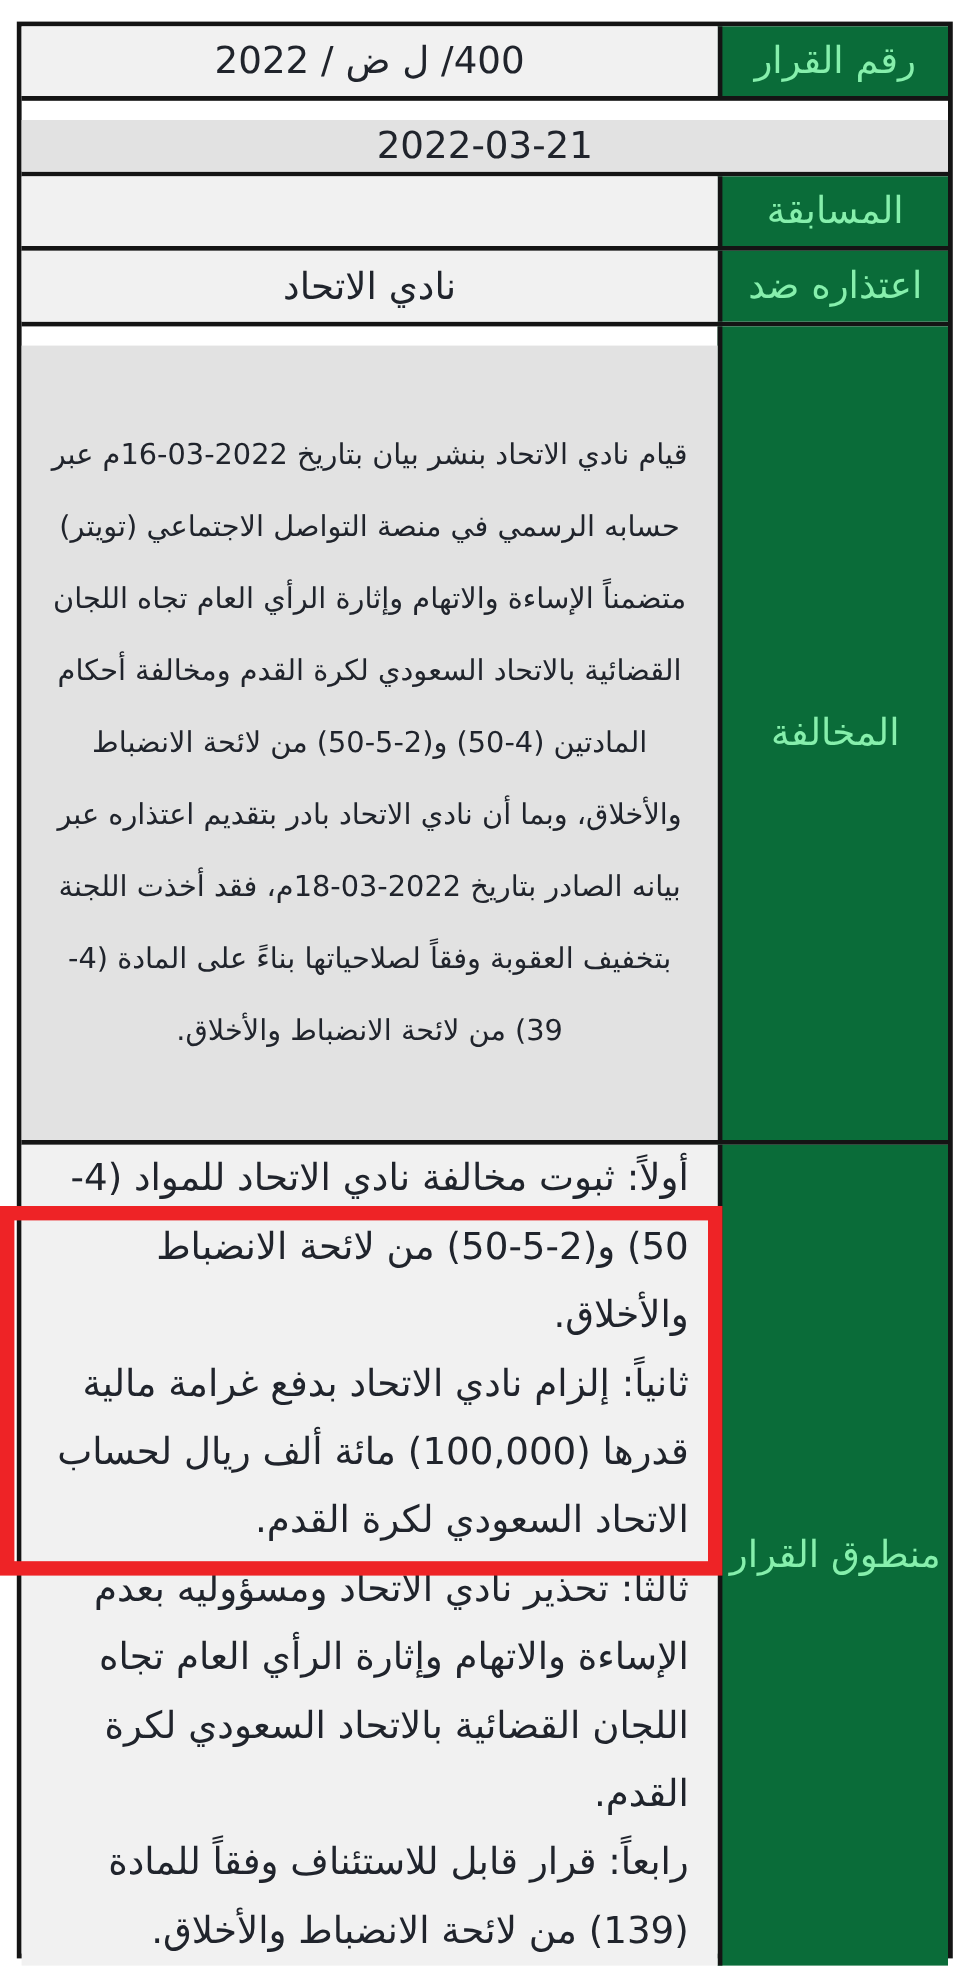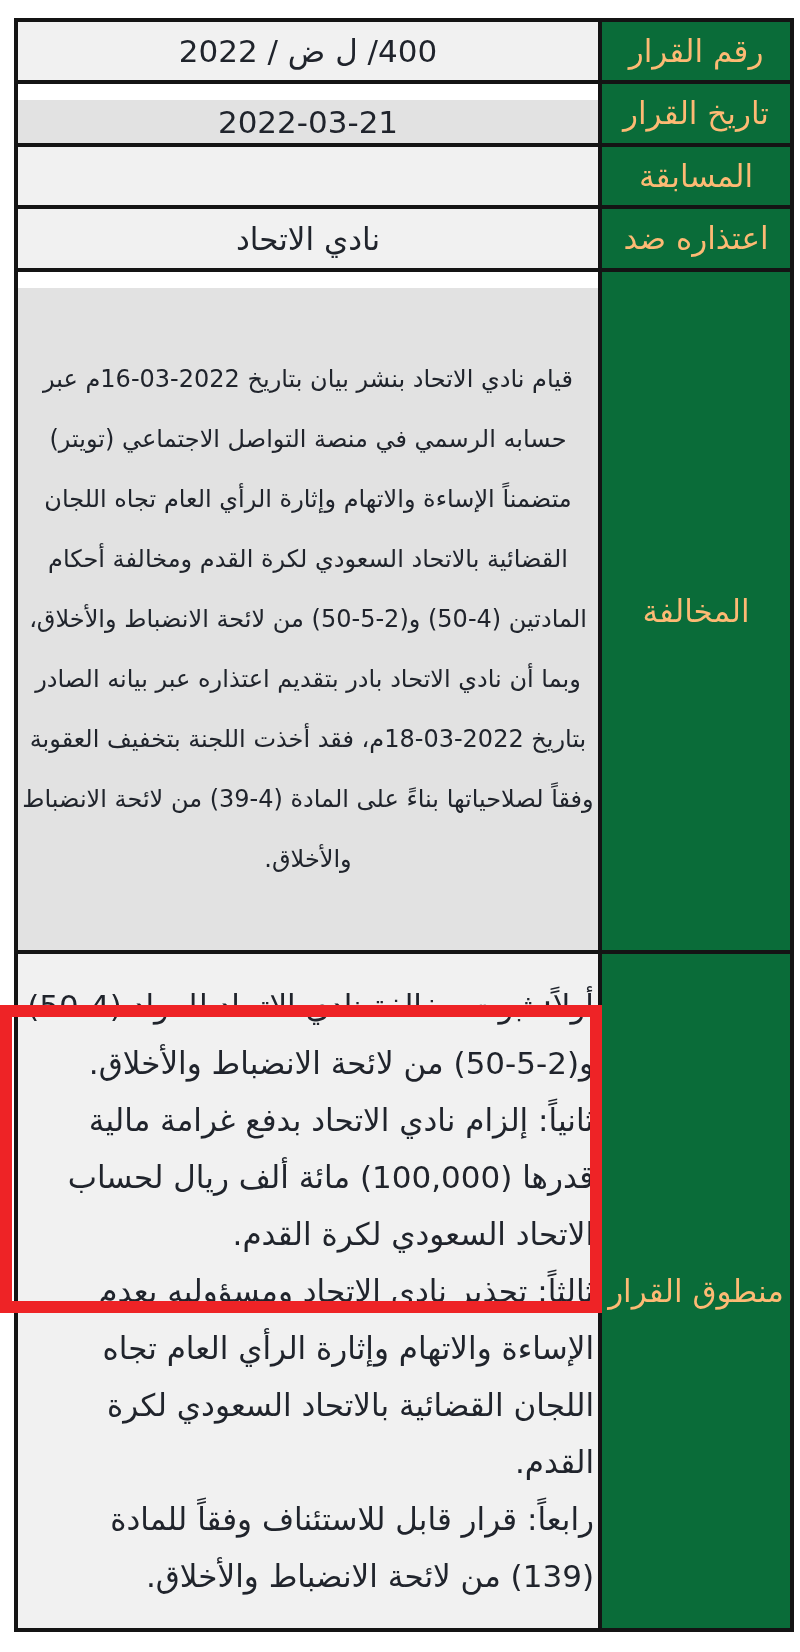--- a/index.html
+++ b/index.html
@@ -23,34 +23,34 @@
   }
   .row { display: flex; flex-direction: row; border-bottom: 4px solid #141414; flex: none; }
   .row-last { border-bottom: none; flex: 1; }
   .h-sm  { height: 62px; }
   .h-sm2 { height: 63px; }
   .h-violation { height: 682px; }
   .label-cell {
     flex: none;
     width: 192px;
     background: #0a6c39;
-    color: #fdba74;
+    color: #86efac;
     display: flex; align-items: center; justify-content: center;
     font-size: 31px;
     text-align: center;
     border-right: none;
     border-left: 4px solid #141414;
     line-height: 1.3;
   }
   .value-cell {
     flex: 1;
     display: flex; align-items: center; justify-content: center;
     font-size: 31px;
     text-align: center;
-    padding: 0 4px;
+    padding: 0 24px;
   }
   .shade-light { background: #f1f1f1; }
   .shade-dark  { background: #e2e2e2; margin-top: 16px; }
   .violation-text {
     line-height: 60px;
     font-size: 24px;
     text-align: center;
   }
   .verdict-clauses { width: 100%; }
   .verdict-clauses p {
@@ -71,21 +71,20 @@
 <body>
 
 <div class="decision-table">
 
   <div class="row h-sm">
     <div class="label-cell">رقم القرار</div>
     <div class="value-cell shade-light">400/ ل ض / 2022</div>
   </div>
 
   <div class="row h-sm2">
-    <div class="label-cell">تاريخ القرار</div>
     <div class="value-cell shade-dark">2022-03-21</div>
   </div>
 
   <div class="row h-sm">
     <div class="label-cell">المسابقة</div>
     <div class="value-cell shade-light"></div>
   </div>
 
 
   <div class="row h-sm2">

